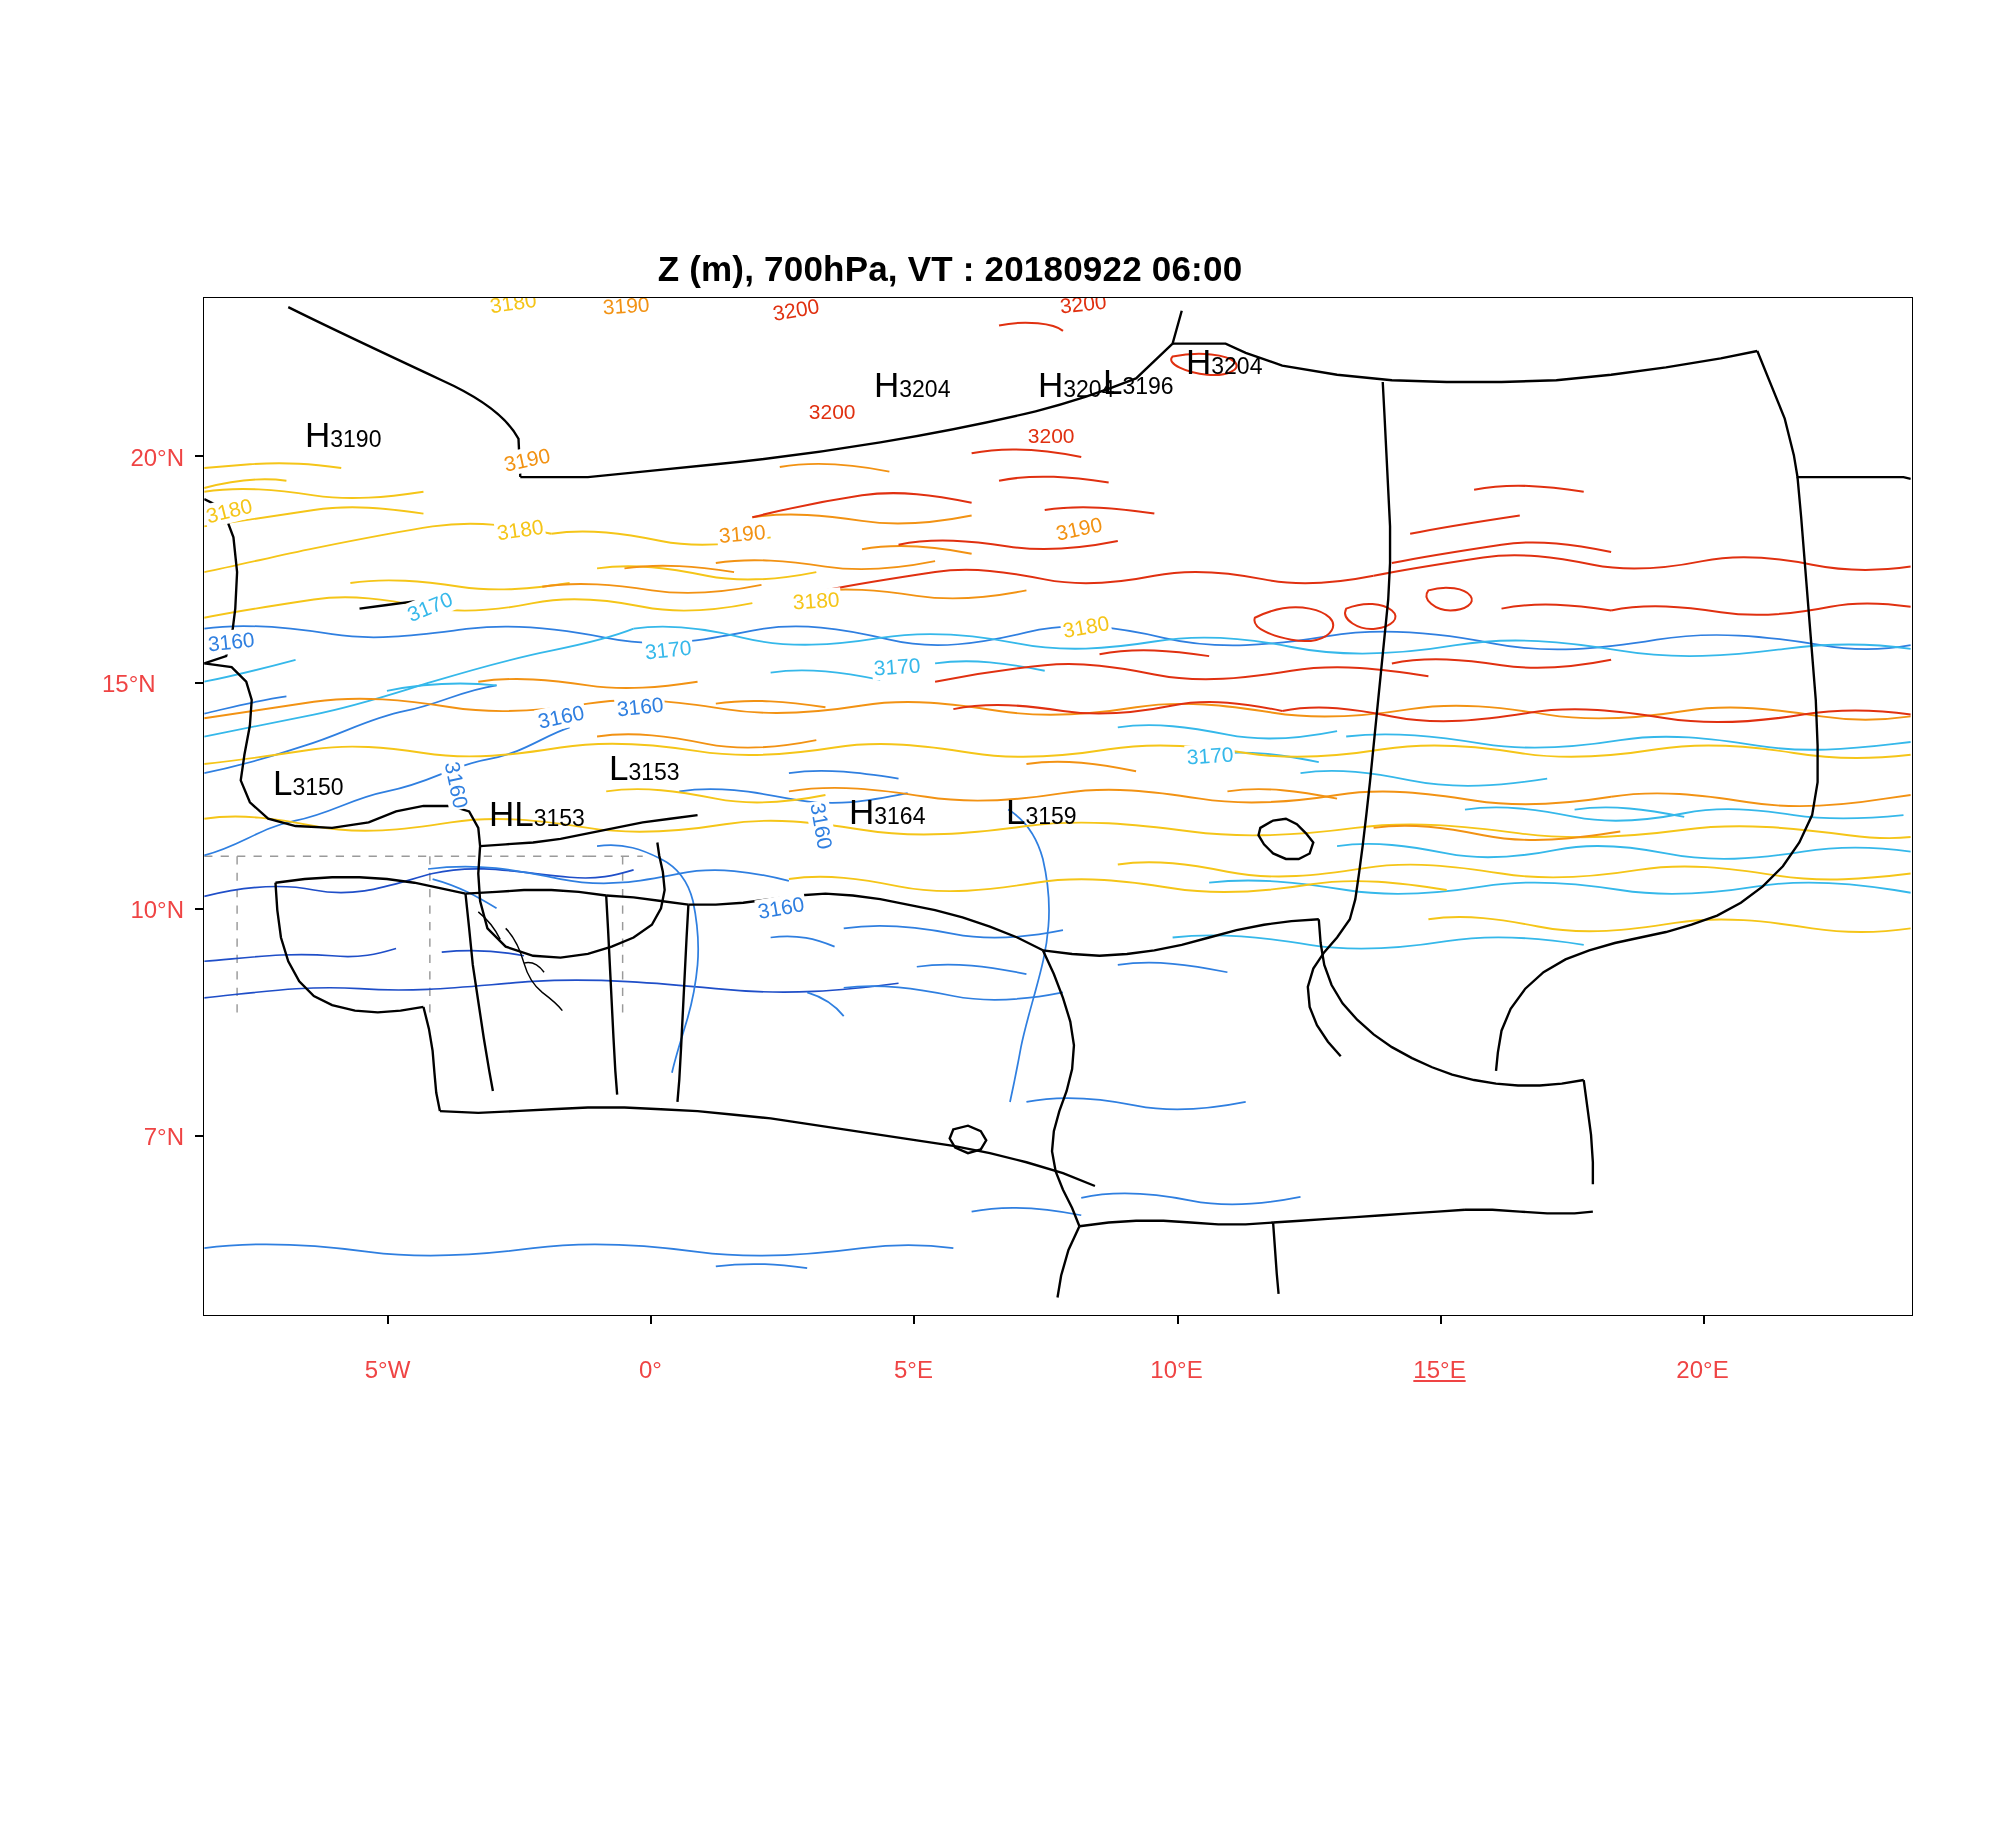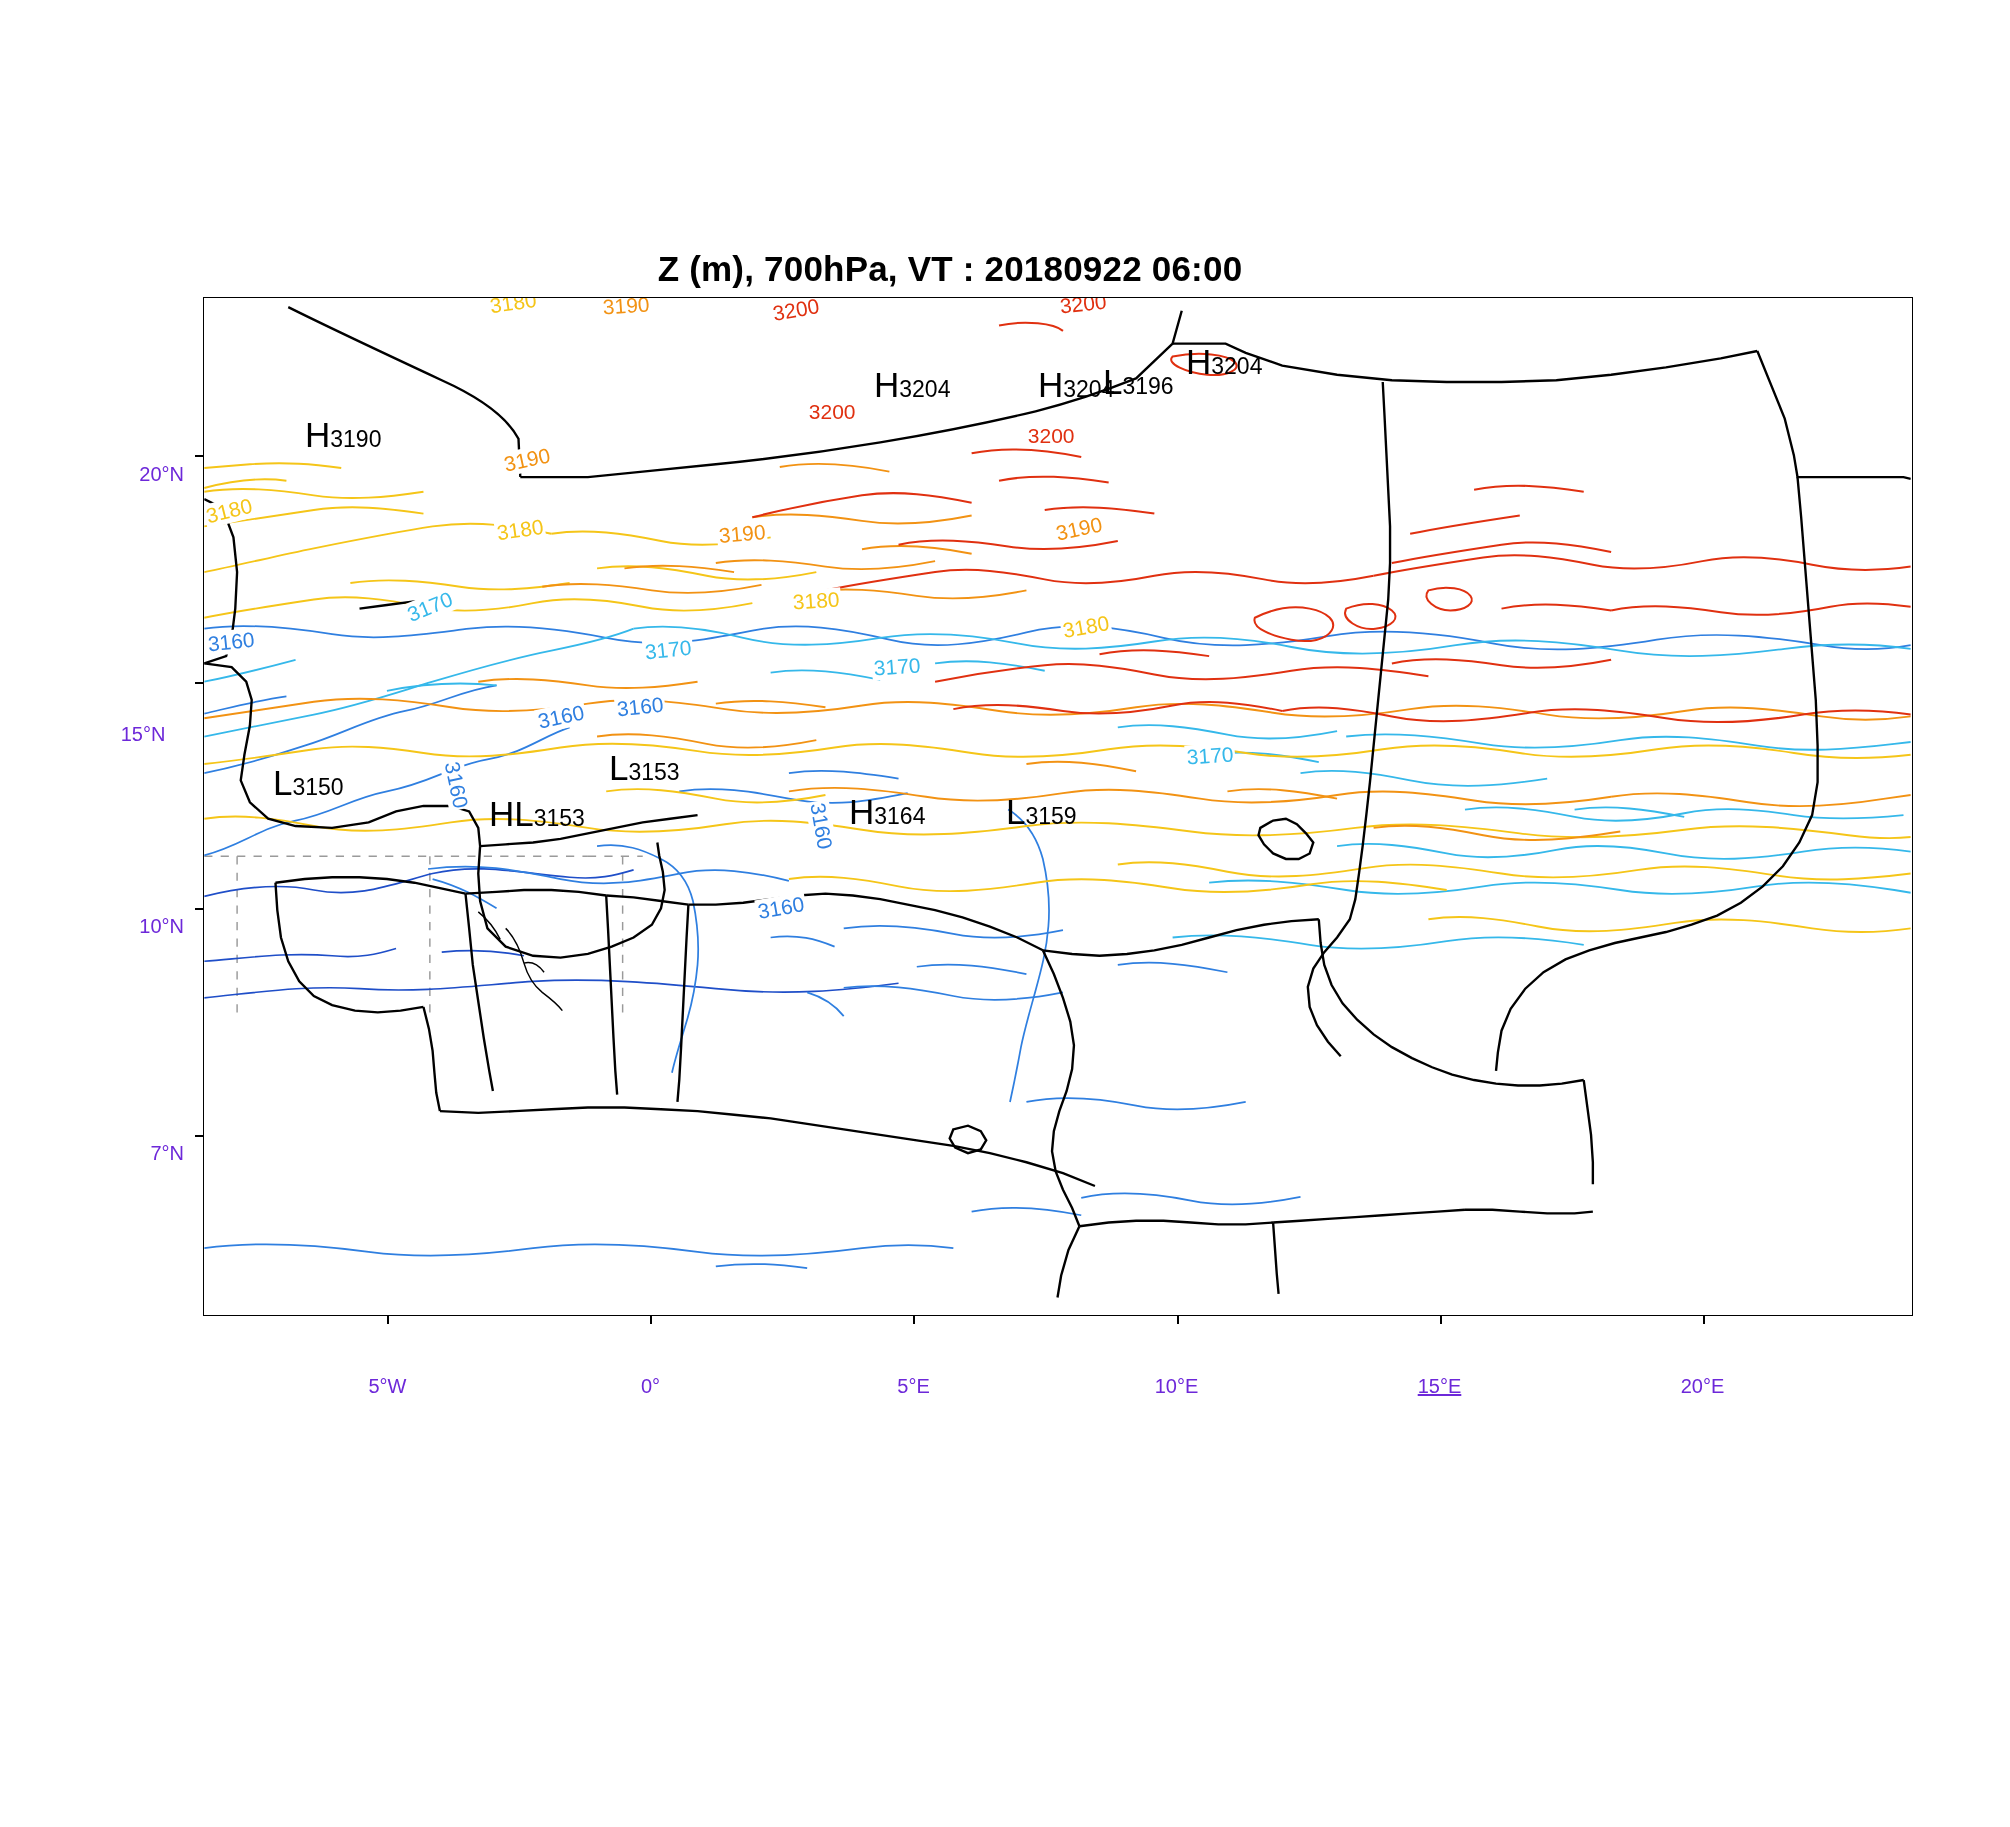--- a/index.html
+++ b/index.html
@@ -46,24 +46,23 @@
     box-sizing: border-box;
     overflow: hidden;
     background: #ffffff;
   }
   #map-svg {
     position: absolute;
     left: 0; top: 0;
   }
   .axis-label {
     position: absolute;
-    font-size: 20px;
-    color: #6d28d9;
+    font-size: 24px;
+    color: #ef4444;
     white-space: nowrap;
-    margin-top: 19px;
   }
   .tick {
     position: absolute;
     background: #000;
   }
   .contour-label {
     position: absolute;
     font-size: 21px;
     white-space: nowrap;
     pointer-events: none;
@@ -331,19 +330,19 @@
       <div class="axis-label" style="left: 1149px; top: 1356px; width: 55px; text-align: center;">10°E</div>
       <div class="tick" style="left: 1440px; top: 1316px; width: 1.8px; height: 8.2px;"></div>
       <div class="axis-label" style="left: 1412px; top: 1356px; width: 55px; text-align: center; text-decoration: underline;">15°E</div>
       <div class="tick" style="left: 1703px; top: 1316px; width: 1.8px; height: 8.2px;"></div>
       <div class="axis-label" style="left: 1675px; top: 1356px; width: 55px; text-align: center;">20°E</div>
       <div class="tick" style="left: 195px; top: 1135px; width: 8.2px; height: 1.8px;"></div>
       <div class="axis-label" style="left: 102px; top: 1123px; width: 82px; text-align: right;">7°N</div>
       <div class="tick" style="left: 195px; top: 908px; width: 8.2px; height: 1.8px;"></div>
       <div class="axis-label" style="left: 102px; top: 896px; width: 82px; text-align: right;">10°N</div>
       <div class="tick" style="left: 195px; top: 682px; width: 8.2px; height: 1.8px;"></div>
-      <div class="axis-label" style="left: 102px; top: 704px; width: 82px; text-align: center;">15°N</div>
+      <div class="axis-label" style="left: 102px; top: 670px; width: 82px; text-align: left;">15°N</div>
       <div class="tick" style="left: 195px; top: 455px; width: 8.2px; height: 1.8px;"></div>
       <div class="axis-label" style="left: 102px; top: 444px; width: 82px; text-align: right;">20°N</div>
     </div>
 
 </div>
 
 
 </body></html>

